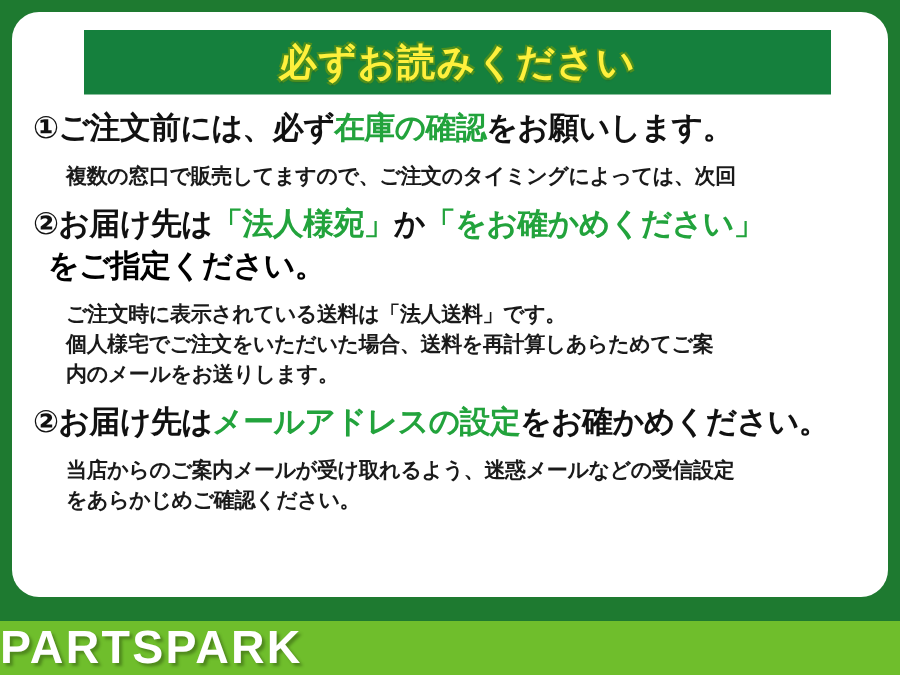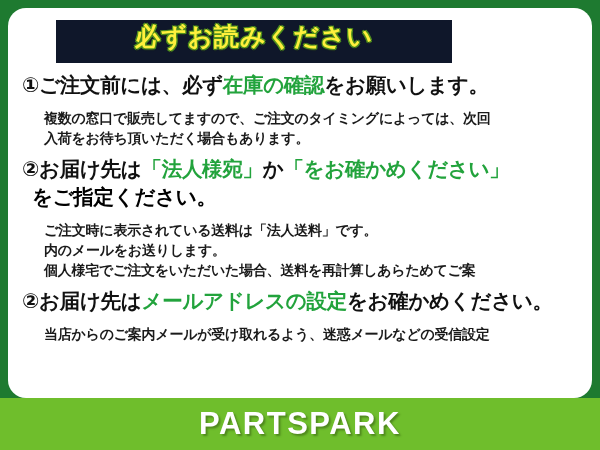--- a/index.html
+++ b/index.html
@@ -24,23 +24,24 @@
     width:584px; height:390px;
     background:#ffffff;
     border-radius:18px;
     overflow:hidden;
   }
 
   
   #header-bar {
     position:absolute;
     left:48px; top:12px;
-    width:396px; height:43px;
-    background:#0f172a;
+    width:498px; height:43px;
+    background:#15803d;
     display:flex;
+    align-items:center;
     justify-content:center;
   }
   #header-title {
     font-size:25px;
     font-weight:bold;
     color:#fff03c;
     letter-spacing:1px;
     text-shadow:
       -1.2px -1.2px 0 #4e8f1d,  1.2px -1.2px 0 #4e8f1d,
       -1.2px  1.2px 0 #4e8f1d,  1.2px  1.2px 0 #4e8f1d,
@@ -86,25 +87,24 @@
     padding-left:22px;
     margin-top:10px;
     white-space:nowrap;
   }
   .body-line { display:block; }
 
   
   #footer-bar {
     position:absolute;
     left:0; bottom:0;
-    width:600px; height:52px;
+    width:600px; height:36px;
     background:#6fbe2c;
     display:flex;
     align-items:center;
-    justify-content:center;
   }
   #footer-logo {
     font-family:"Liberation Sans", sans-serif;
     font-size:31px;
     font-weight:bold;
     color:#ffffff;
     letter-spacing:1.5px;
     text-shadow:2px 2px 2px rgba(40,70,10,.45);
     white-space:nowrap;
   }
@@ -118,36 +118,36 @@
 
     <div id="header-bar">
       <div id="header-title">必ずお読みください</div>
     </div>
 
     <div id="content">
         <div class="section">
           <div class="section-heading"><span>①ご注文前には、必ず</span><span class="hl">在庫の確認</span><span>をお願いします。</span></div>
           <div class="section-body">
             <span class="body-line">複数の窓口で販売してますので、ご注文のタイミングによっては、次回</span>
-            <span class="body-line">入荷をお待ち頂いただく場合もあります。</span>
           </div>
         </div>
         <div class="section">
           <div class="section-heading"><span>②お届け先は</span><span class="hl">「法人様宛」</span><span>か</span><span class="hl">「をお確かめください」</span></div>
           <div class="heading-cont">をご指定ください。</div>
           <div class="section-body">
             <span class="body-line">ご注文時に表示されている送料は「法人送料」です。</span>
+            <span class="body-line">個人様宅でご注文をいただいた場合、送料を再計算しあらためてご案</span>
             <span class="body-line">内のメールをお送りします。</span>
-            <span class="body-line">個人様宅でご注文をいただいた場合、送料を再計算しあらためてご案</span>
           </div>
         </div>
         <div class="section">
           <div class="section-heading"><span>②お届け先は</span><span class="hl">メールアドレスの設定</span><span>をお確かめください。</span></div>
           <div class="section-body">
             <span class="body-line">当店からのご案内メールが受け取れるよう、迷惑メールなどの受信設定</span>
+            <span class="body-line">をあらかじめご確認ください。</span>
           </div>
         </div>
       </div>
 
   </div>
 
   <div id="footer-bar">
     <div id="footer-logo">PARTSPARK</div>
   </div>
 

